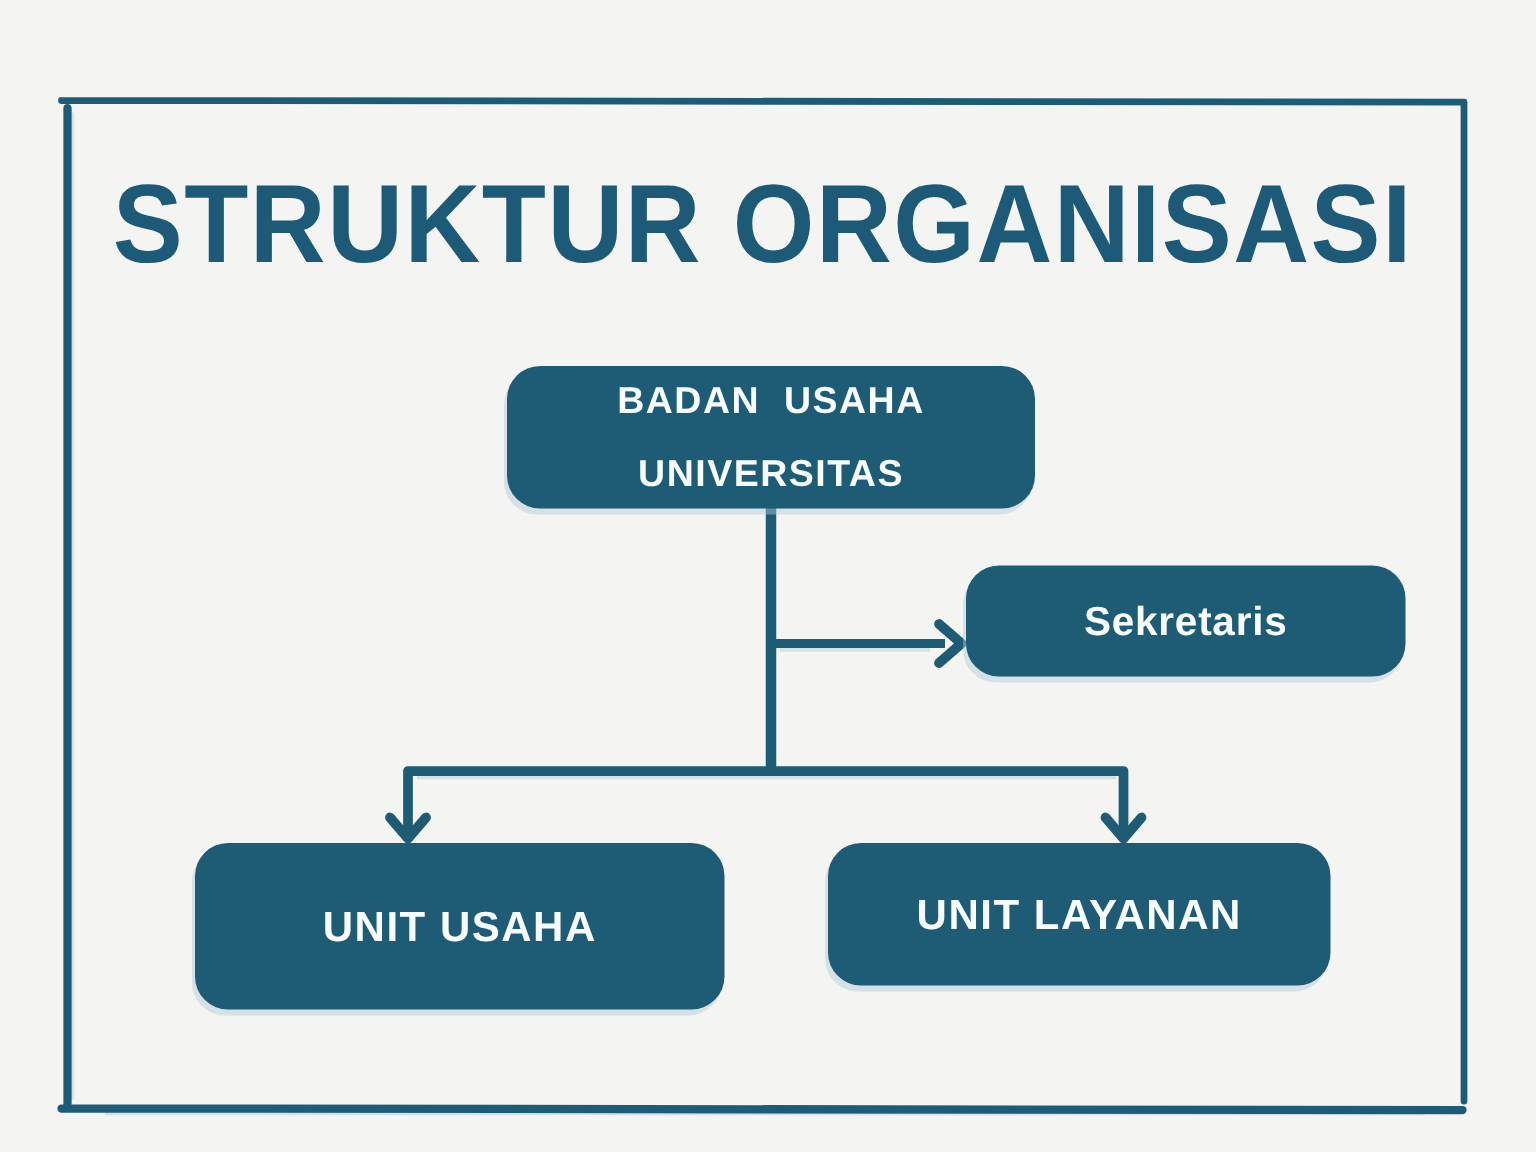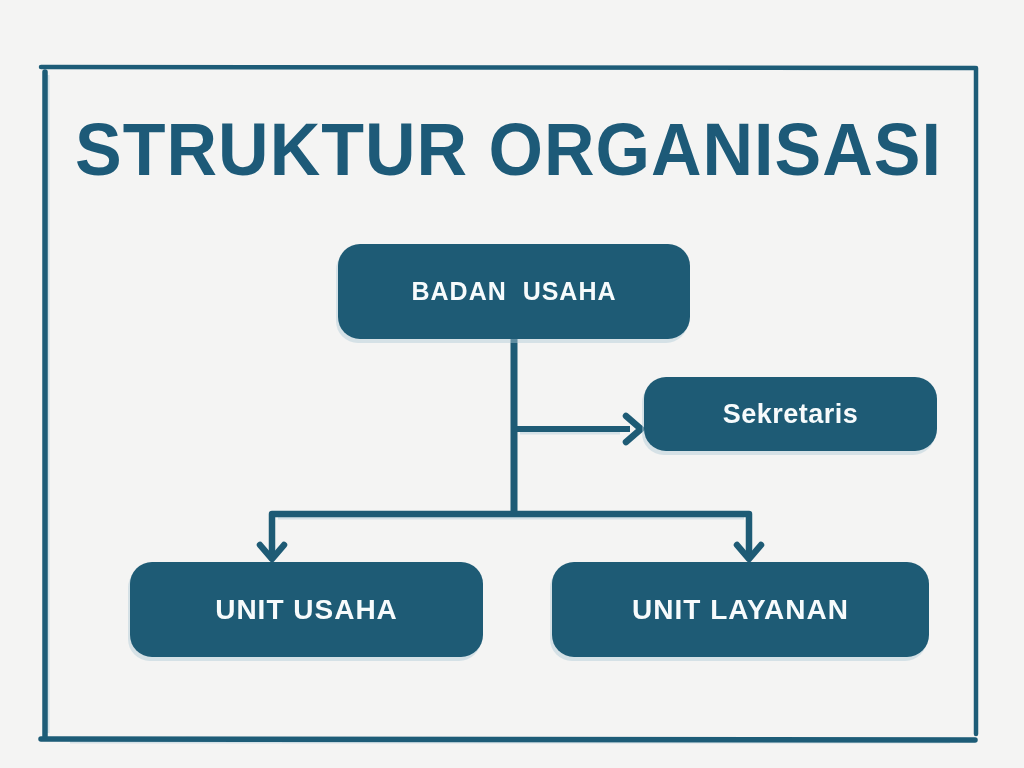--- a/index.html
+++ b/index.html
@@ -39,22 +39,22 @@
     justify-content:center;
     text-align:center;
     font-weight:bold;
     box-shadow:-2px 4px 0 0 rgba(176,202,214,0.45);
     gap:20px;
   }
   .node .ln{white-space:pre-wrap;}
 
   .node-root{left:338px;top:225px;width:352px;height:95px;font-size:25px;line-height:29px;letter-spacing:1px;}
   .node-sekretaris{left:644px;top:358px;width:293px;height:74px;font-size:27px;letter-spacing:0.5px;}
-  .node-unit-usaha{left:130px;top:543px;width:353px;height:95px;font-size:28px;letter-spacing:1px;}
-  .node-unit-layanan{left:552px;top:543px;width:377px;height:95px;font-size:28px;letter-spacing:1px;}
+  .node-unit-usaha{left:130px;top:543px;width:353px;height:111px;font-size:28px;letter-spacing:1px;}
+  .node-unit-layanan{left:552px;top:543px;width:335px;height:95px;font-size:28px;letter-spacing:1px;}
 </style>
 </head>
 <body>
 
 <div class="canvas">
 
   <svg class="lines" viewBox="0 0 1024 768" xmlns="http://www.w3.org/2000/svg">
 
     <g stroke="#c9dbe3" stroke-opacity="0.75" fill="none" stroke-width="3">
       <line x1="70" y1="723" x2="950" y2="723"></line>
@@ -77,20 +77,21 @@
 
     <polyline points="272,536 272,495 749,495 749,536" stroke="#1e5b75" stroke-width="6.5" fill="none" stroke-linecap="butt" stroke-linejoin="round"></polyline>
     <polyline points="260,526 272,540 284,526" stroke="#1e5b75" stroke-width="6.5" fill="none" stroke-linecap="round" stroke-linejoin="round"></polyline>
     <polyline points="737,526 749,540 761,526" stroke="#1e5b75" stroke-width="6.5" fill="none" stroke-linecap="round" stroke-linejoin="round"></polyline>
   </svg>
 
   <div class="title">STRUKTUR ORGANISASI</div>
 
   <div class="node node-root">
     <span class="ln">BADAN  USAHA</span>
+    <span class="ln">UNIVERSITAS</span>
   </div>
 
   <div class="node node-sekretaris">
     <span class="ln">Sekretaris</span>
   </div>
 
   <div class="node node-unit-usaha">
     <span class="ln">UNIT USAHA</span>
   </div>
 

